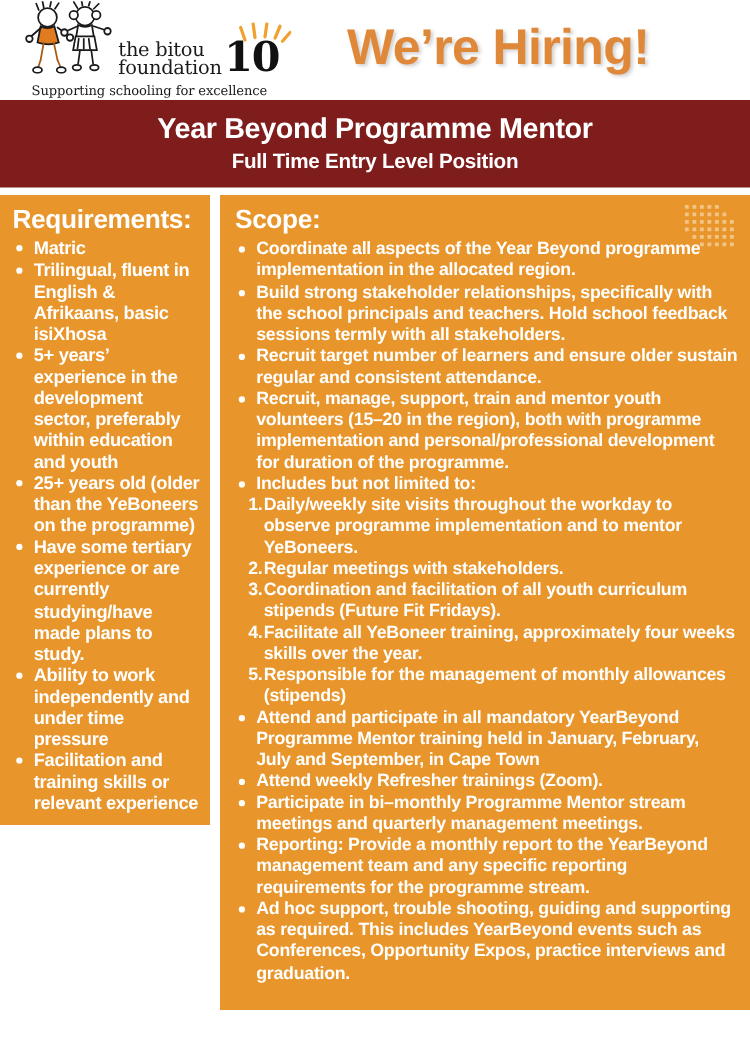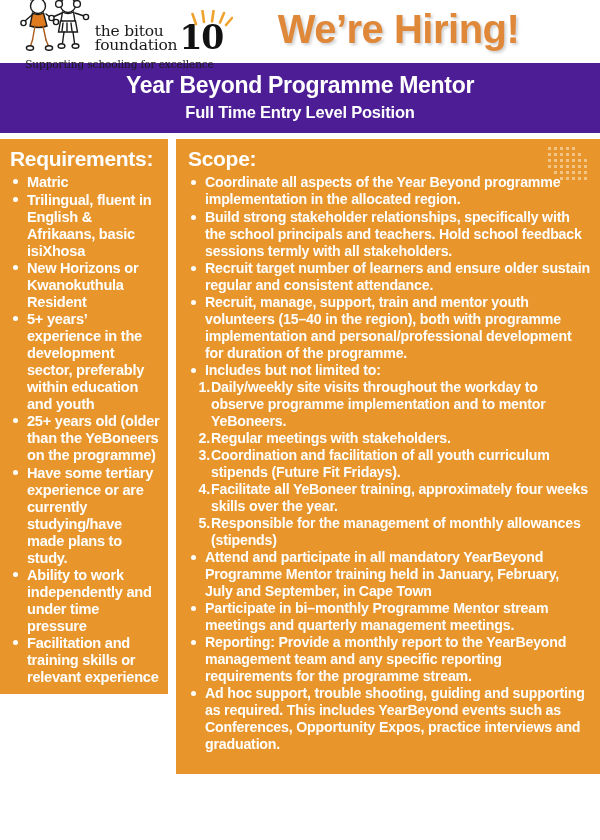--- a/index.html
+++ b/index.html
@@ -15,21 +15,21 @@
   #poster {
     position: relative;
     width: 600px;
     height: 840px;
     background: #ffffff;
   }
 
   
   .header {
     position: relative;
-    height: 63px;
+    height: 80px;
     display: flex;
     align-items: center;
   }
 
   .logo-block {
     display: flex;
     flex-direction: column;
     align-items: center;
     margin-left: 12px;
     width: 215px;
@@ -94,21 +94,21 @@
     font-weight: 700;
     color: #e0883a;
     letter-spacing: -0.5px;
     text-shadow: 2px 2px 3px rgba(150,150,150,0.45);
     padding-right: 30px;
     padding-bottom: 4px;
   }
 
   
   .titlebar {
-    background: #4c1d95;
+    background: #7f1d1d;
     padding: 9px 10px 11px 10px;
     text-align: center;
   }
 
   .titlebar .job-title {
     color: #ffffff;
     font-size: 23px;
     font-weight: 700;
     letter-spacing: -0.3px;
     line-height: 1.15;
@@ -312,21 +312,20 @@
     <div class="job-sub">Full Time Entry Level Position</div>
   </div>
 
   <div class="columns">
 
     <div class="panel panel-req">
       <div class="section-head">Requirements:</div>
       <ul class="bullets">
         <li>Matric</li>
         <li>Trilingual, fluent in English &amp; Afrikaans, basic isiXhosa</li>
-        <li>New Horizons or Kwanokuthula Resident</li>
         <li>5+ years’ experience in the development sector, preferably within education and youth</li>
         <li>25+ years old (older than the YeBoneers on the programme)</li>
         <li>Have some tertiary experience or are currently studying/have made plans to study.</li>
         <li>Ability to work independently and under time pressure</li>
         <li>Facilitation and training skills or relevant experience</li>
       </ul>
     </div>
 
     <div class="panel panel-scope">
       <span class="dotgrid">
@@ -371,34 +370,35 @@
           </g>
         </svg>
       </span>
 
       <div class="section-head">Scope:</div>
 
       <ul class="bullets">
         <li>Coordinate all aspects of the Year Beyond programme implementation in the allocated region.</li>
         <li>Build strong stakeholder relationships, specifically with the school principals and teachers. Hold school feedback sessions termly with all stakeholders.</li>
         <li>Recruit target number of learners and ensure older sustain regular and consistent attendance.</li>
-        <li>Recruit, manage, support, train and mentor youth volunteers (15–40 in the region), both with programme implementation and personal/professional development for duration of the programme.</li>
+        <li>Recruit, manage, support, train and mentor youth volunteers (15–20 in the region), both with programme implementation and personal/professional development for duration of the programme.</li>
         <li>Includes but not limited to:</li>
       </ul>
 
       <ol class="nums">
         <li>Daily/weekly site visits throughout the workday to observe programme implementation and to mentor YeBoneers.</li>
         <li>Regular meetings with stakeholders.</li>
         <li>Coordination and facilitation of all youth curriculum stipends (Future Fit Fridays).</li>
         <li>Facilitate all YeBoneer training, approximately four weeks skills over the year.</li>
         <li>Responsible for the management of monthly allowances (stipends)</li>
       </ol>
 
       <ul class="bullets">
         <li>Attend and participate in all mandatory YearBeyond Programme Mentor training held in January, February, July and September, in Cape Town</li>
+        <li>Attend weekly Refresher trainings (Zoom).</li>
         <li>Participate in bi–monthly Programme Mentor stream meetings and quarterly management meetings.</li>
         <li>Reporting: Provide a monthly report to the YearBeyond management team and any specific reporting requirements for the programme stream.</li>
         <li>Ad hoc support, trouble shooting, guiding and supporting as required. This includes YearBeyond events such as Conferences, Opportunity Expos, practice interviews and graduation.</li>
       </ul>
     </div>
   </div>
 
   <div class="footer">
     <div>Submission Deadline: 31 December 2025</div>
     <div>Email CVs to: manager@bitou10foundation.com</div>

